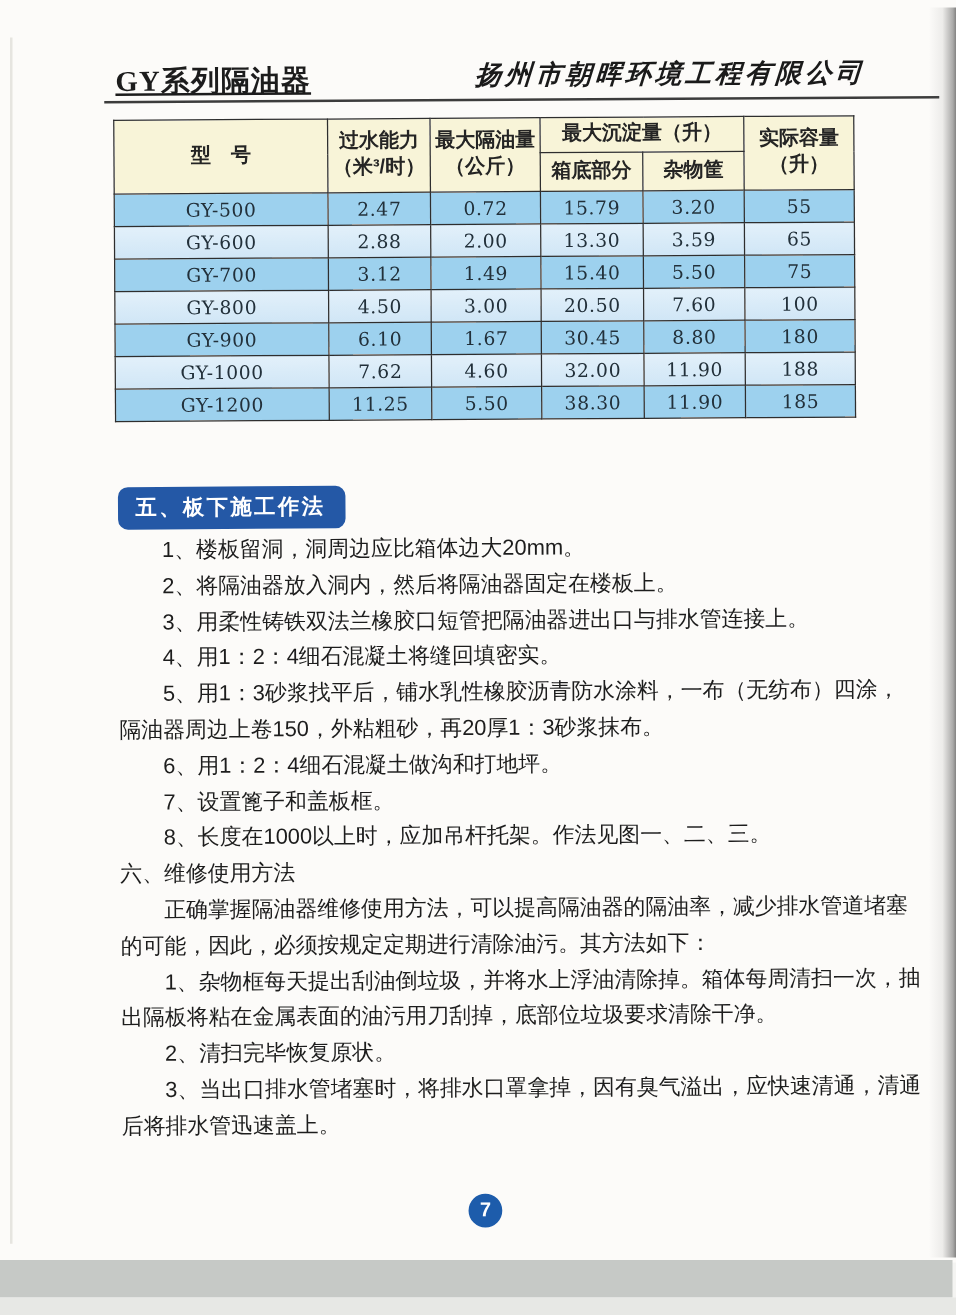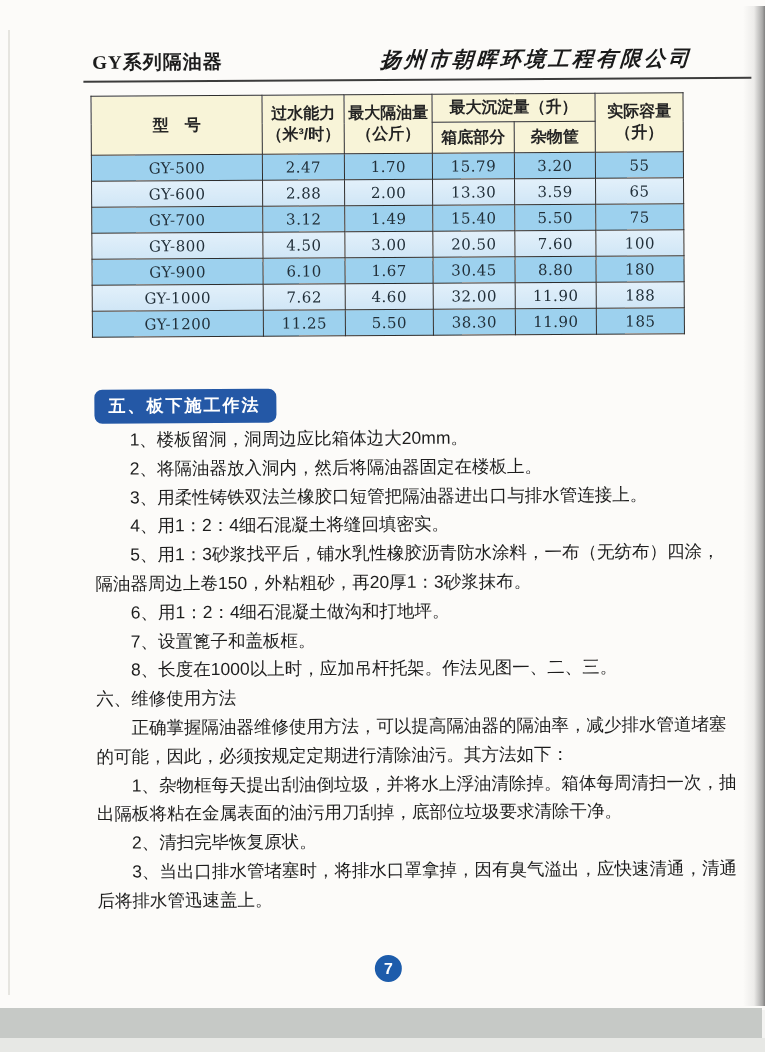--- a/index.html
+++ b/index.html
@@ -19,21 +19,21 @@
   .edge-bottom-band{position:absolute;left:0;top:1008px;width:762px;height:30px;background:#c6c9c6;}
   .edge-bottom-light{position:absolute;left:0;top:1038px;width:765px;height:14px;background:#e7e8e5;}
 
   .content{position:absolute;left:0;top:0;width:765px;height:1010px;
     transform:rotate(-0.35deg);transform-origin:50% 50%;}
 
   
   .doc-title{
     position:absolute;left:95px;top:48px;
     font-family:"Liberation Serif",serif;font-weight:bold;
-    font-size:19px;color:#1c1c1c;letter-spacing:1px;
+    font-size:23px;color:#1c1c1c;letter-spacing:1px;text-decoration:underline;
   }
   .company{
     position:absolute;right:70px;top:46px;
     font-family:"DejaVu Serif",serif;font-style:italic;font-weight:bold;
     font-size:21px;color:#1a1a1a;letter-spacing:3px;
     transform:skewX(-4deg);
   }
   .header-rule{position:absolute;left:86px;top:79px;width:668px;height:2px;background:#3c3c3c;}
 
   
@@ -117,21 +117,21 @@
       <tr class="h2">
         <th>箱底部分</th>
         <th>杂物筐</th>
       </tr>
     </thead>
     <tbody>
 
         <tr>
           <td>GY-500</td>
           <td>2.47</td>
-          <td>1.70</td>
+          <td>0.72</td>
           <td>15.79</td>
           <td>3.20</td>
           <td>55</td>
         </tr>
 
         <tr>
           <td>GY-600</td>
           <td>2.88</td>
           <td>2.00</td>
           <td>13.30</td>

